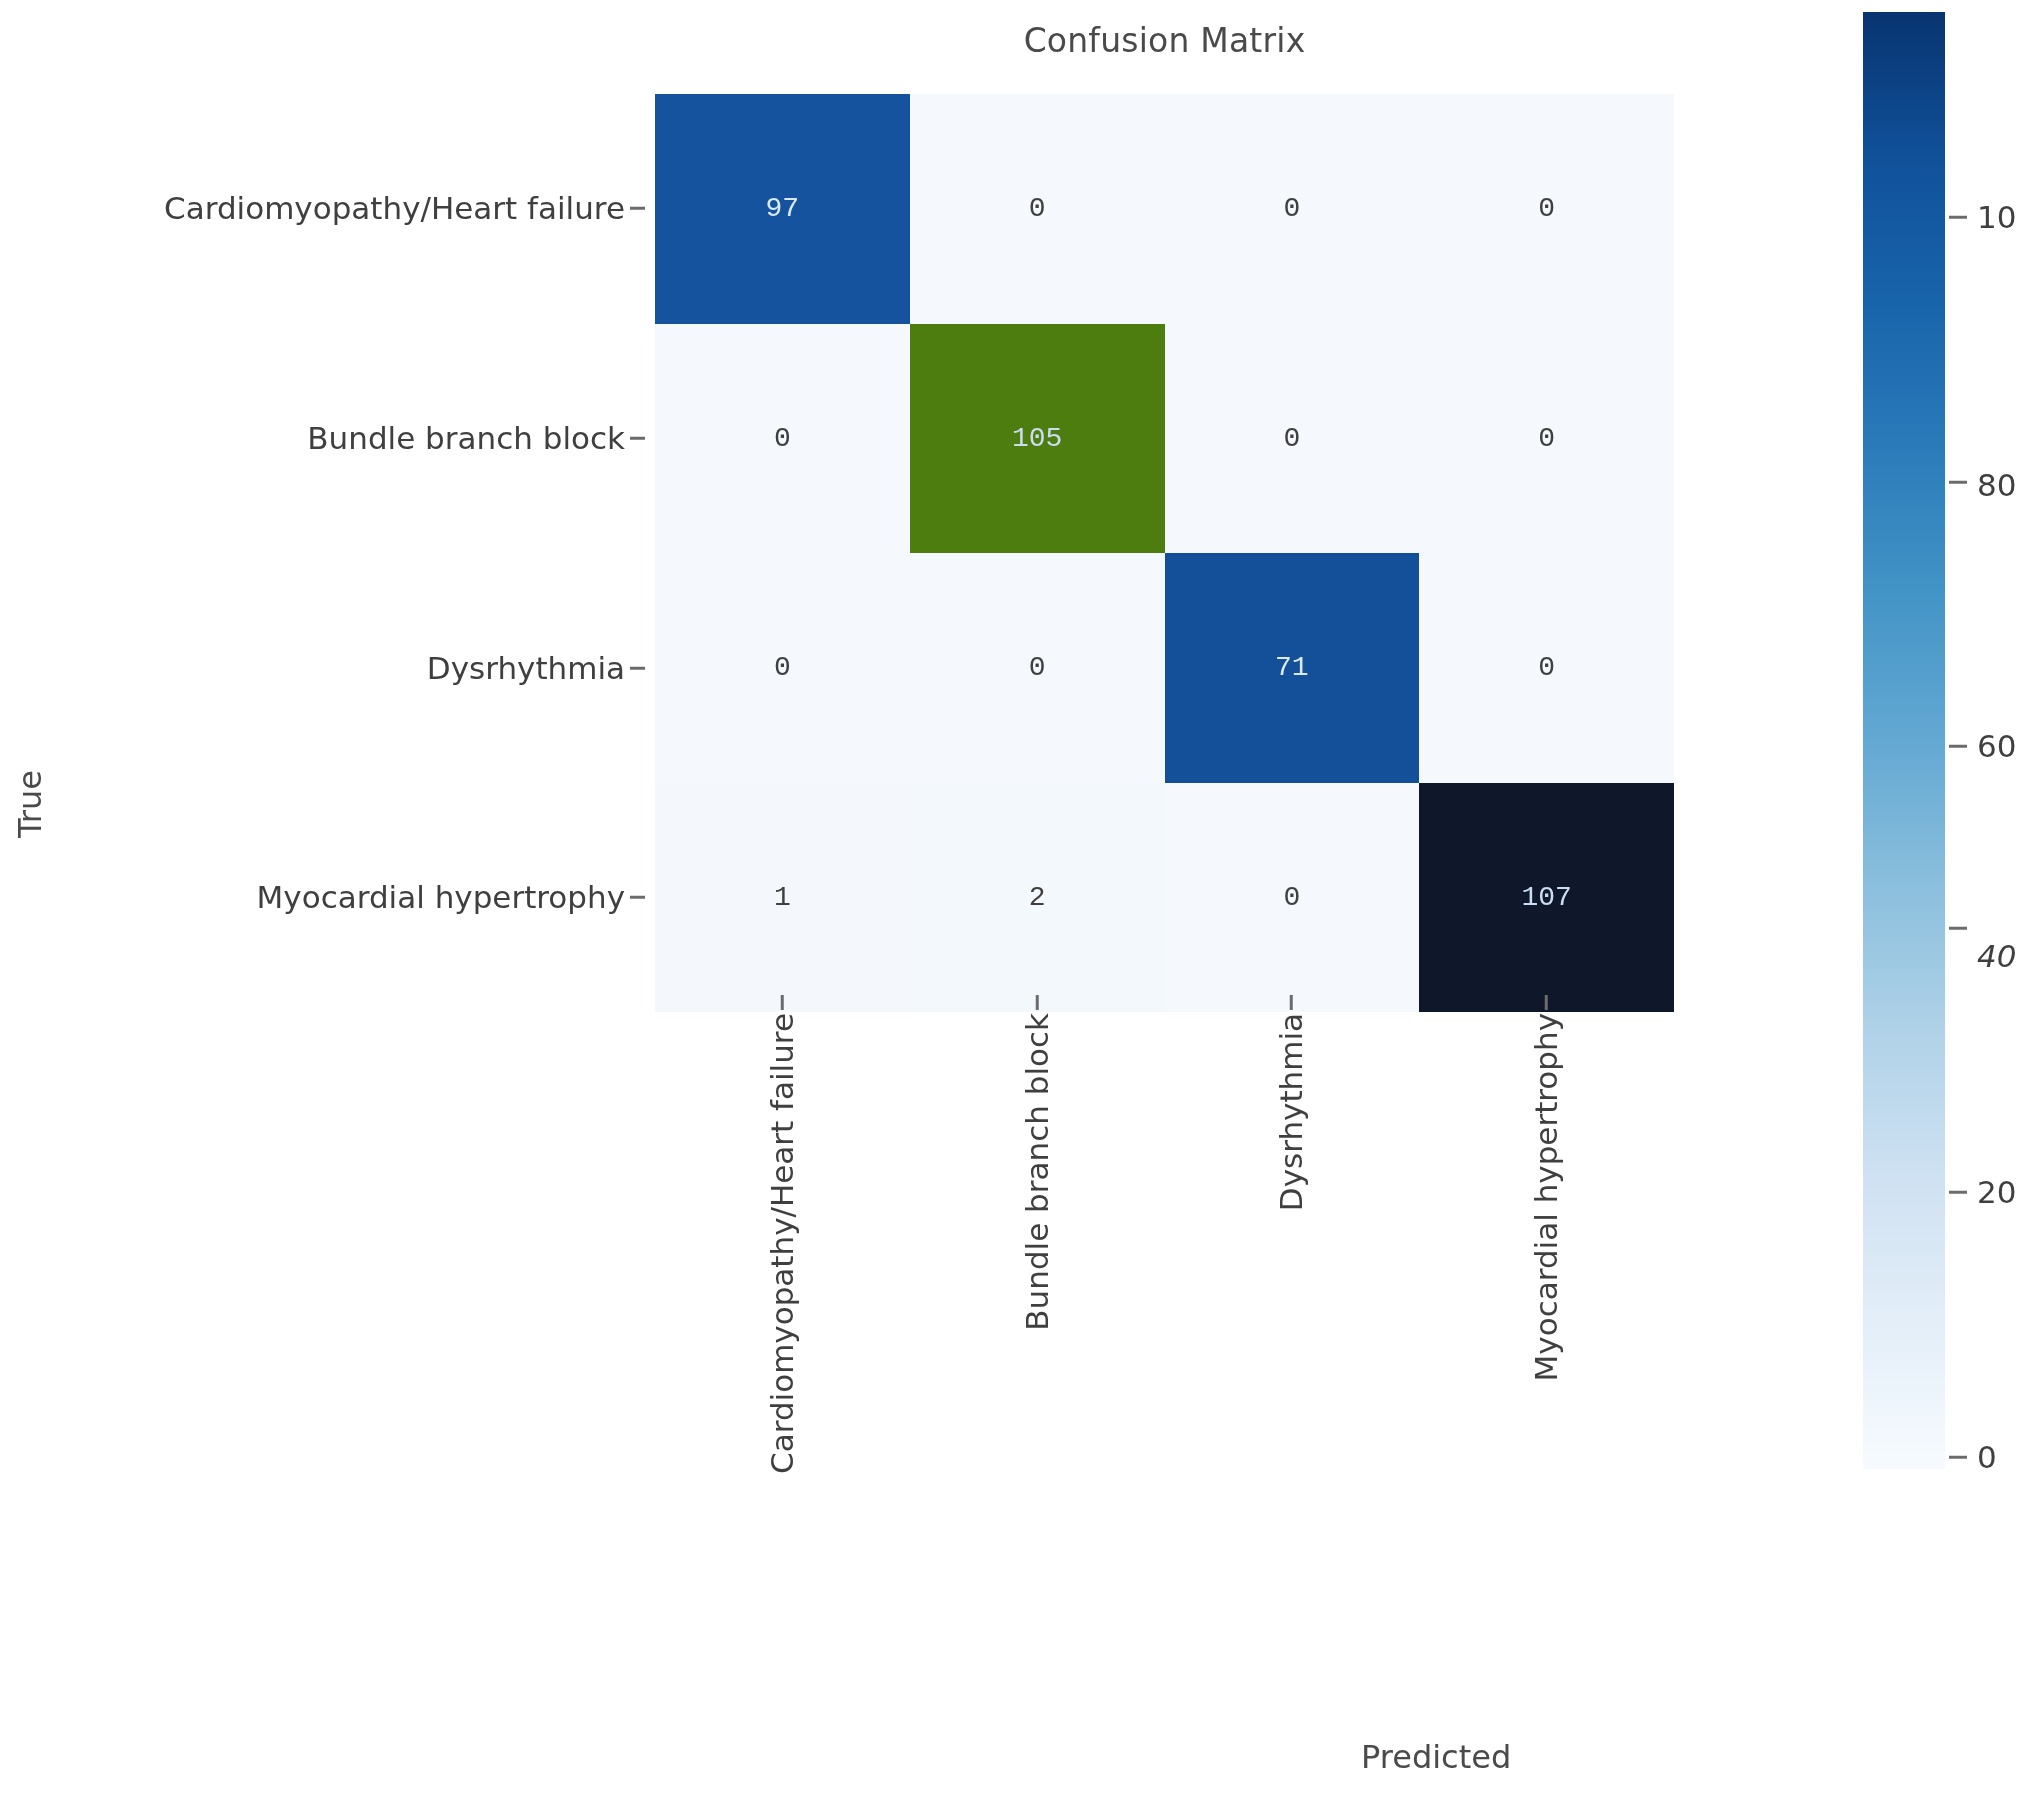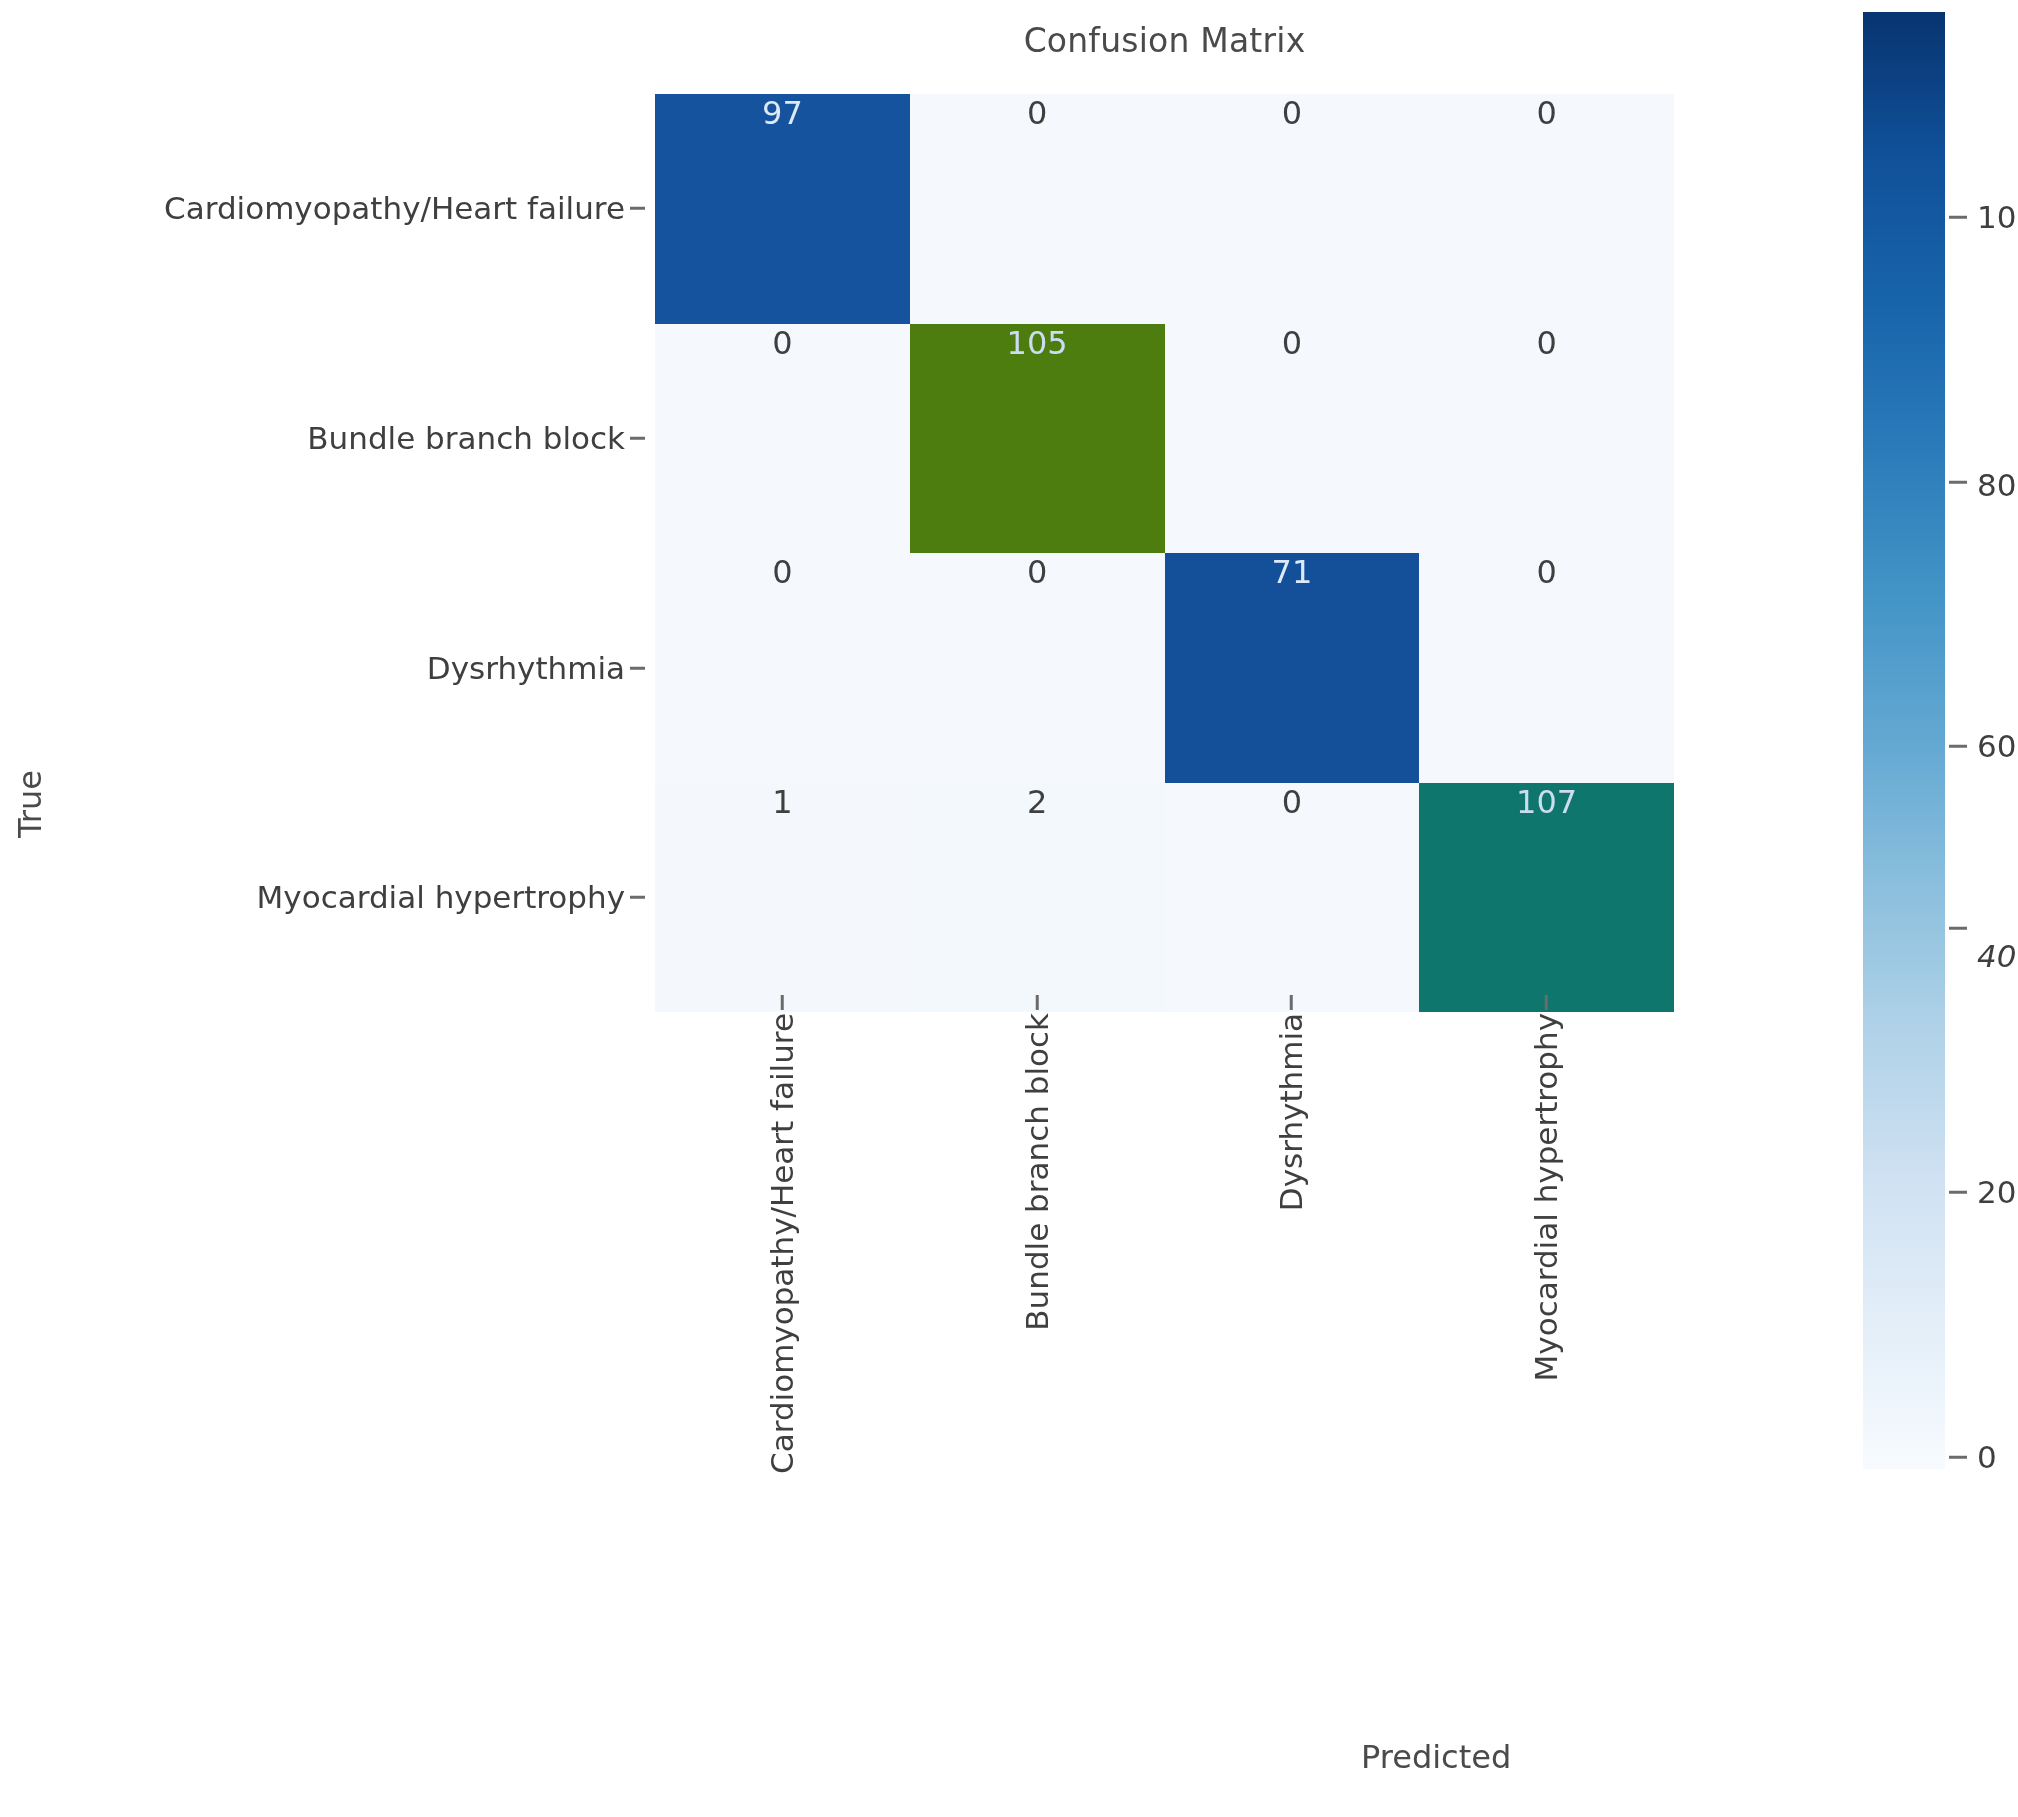--- a/index.html
+++ b/index.html
@@ -8,22 +8,22 @@
 
   .figure{position:absolute;inset:0;}
 
   
   .title{position:absolute;left:655px;top:21px;width:1019px;text-align:center;
          font-size:33px;color:#4a4a4a;letter-spacing:0.2px;}
 
   
   .grid{position:absolute;left:655px;top:94px;width:1019px;height:918px;
         display:grid;grid-template-columns:repeat(4,1fr);grid-template-rows:repeat(4,1fr);}
-  .cell{position:relative;display:flex;align-items:flex-start;justify-content:center;
-        font-size:32px;}
+  .cell{position:relative;display:flex;align-items:center;justify-content:center;
+        font-size:28px;font-family:Liberation Mono, monospace;}
   .cell .val{position:relative;z-index:2;}
 
   
   .ylabels{position:absolute;left:0;top:94px;width:655px;height:918px;}
   .ylab{position:absolute;right:30px;transform:translateY(-50%);
         font-size:31px;color:#3f3f3f;white-space:nowrap;text-align:right;}
   .ytick{position:absolute;right:10px;transform:translateY(-50%);
          width:15px;height:2.5px;background:#6b6b6b;}
 
   
@@ -115,21 +115,21 @@
 
     <div class="cell" style="background: rgb(244, 248, 253); color: rgb(63, 63, 63);">
         <span class="val">1</span>
       </div>
     <div class="cell" style="background: rgb(243, 248, 252); color: rgb(63, 63, 63);">
         <span class="val">2</span>
       </div>
     <div class="cell" style="background: rgb(245, 249, 253); color: rgb(63, 63, 63);">
         <span class="val">0</span>
       </div>
-    <div class="cell" style="background: #0f766e; color: rgb(204, 220, 242);">
+    <div class="cell" style="background: #0f172a; color: rgb(204, 220, 242);">
         <span class="val">107</span>
       </div>
   </div>
 
   <div class="xlabels">
     <div class="xlab-wrap" style="left:127px;">
       <div class="xtick"></div>
       <div class="xlab">Cardiomyopathy/Heart failure</div>
     </div>
     <div class="xlab-wrap" style="left:382px;">

